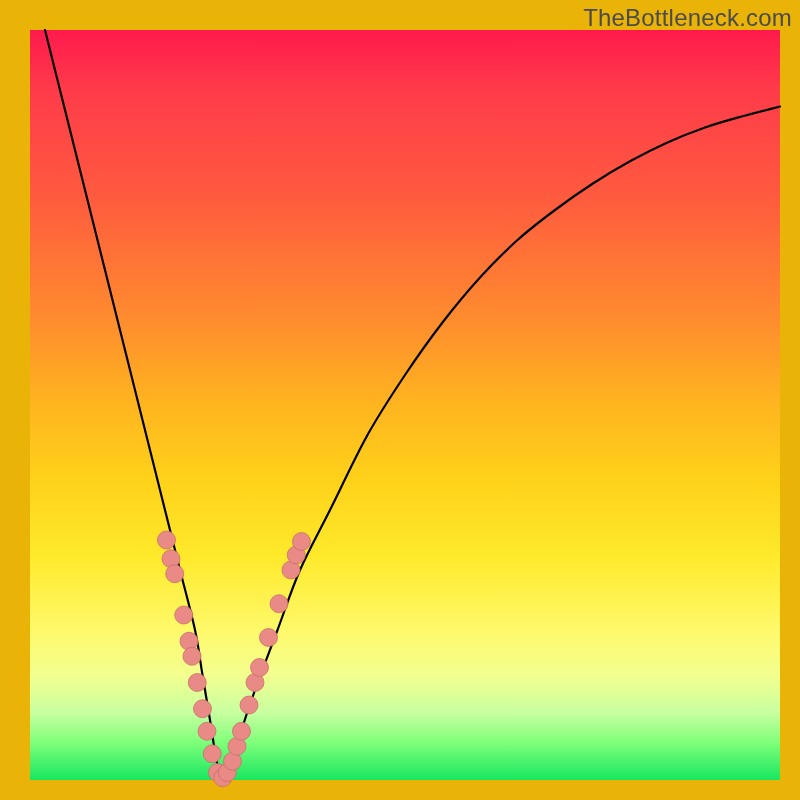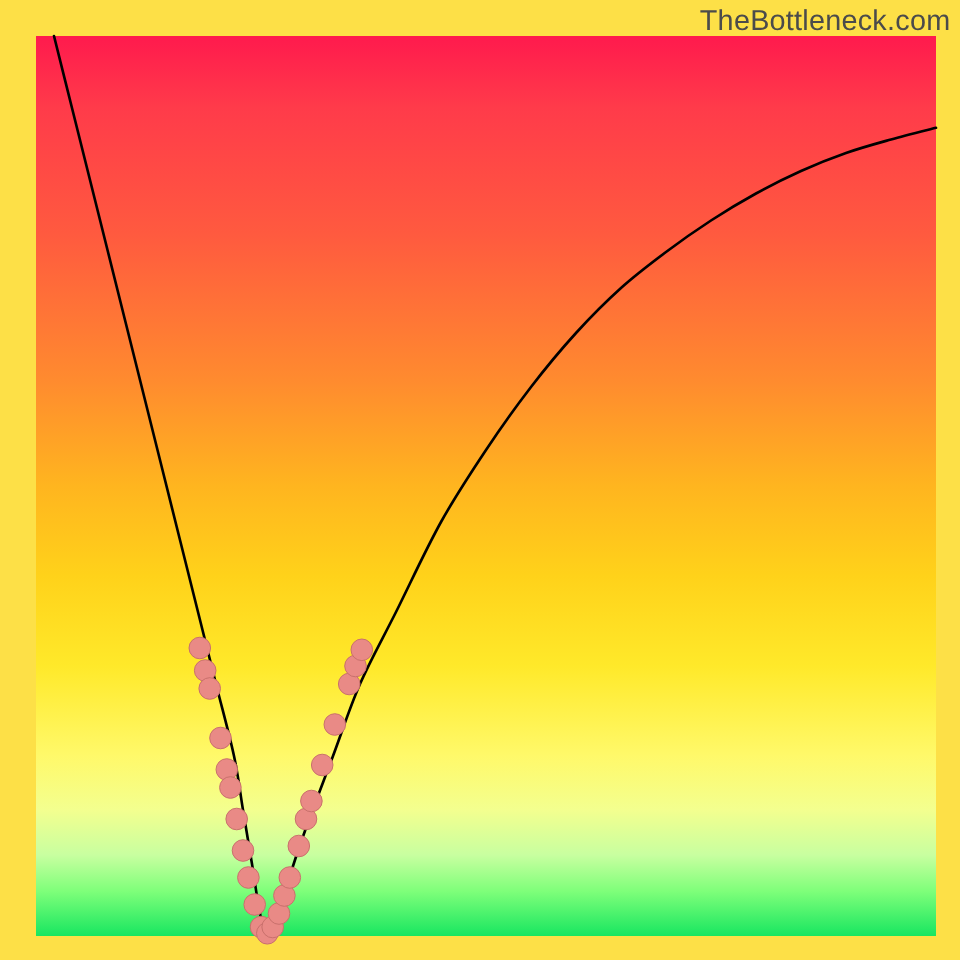--- a/index.html
+++ b/index.html
@@ -8,21 +8,21 @@
     width: 800px;
     height: 800px;
     overflow: hidden;
     background: #000;
     font-family: Arial, Helvetica, sans-serif;
   }
   .frame {
     position: absolute;
     left: 0; top: 0;
     width: 800px; height: 800px;
-    background: #fde047;
+    background: #eab308;
     text-decoration: underline;
   }
   .plot-area {
     position: absolute;
     left: 30px;
     top: 30px;
     width: 750px;
     height: 750px;
     
     background: linear-gradient(to bottom,

